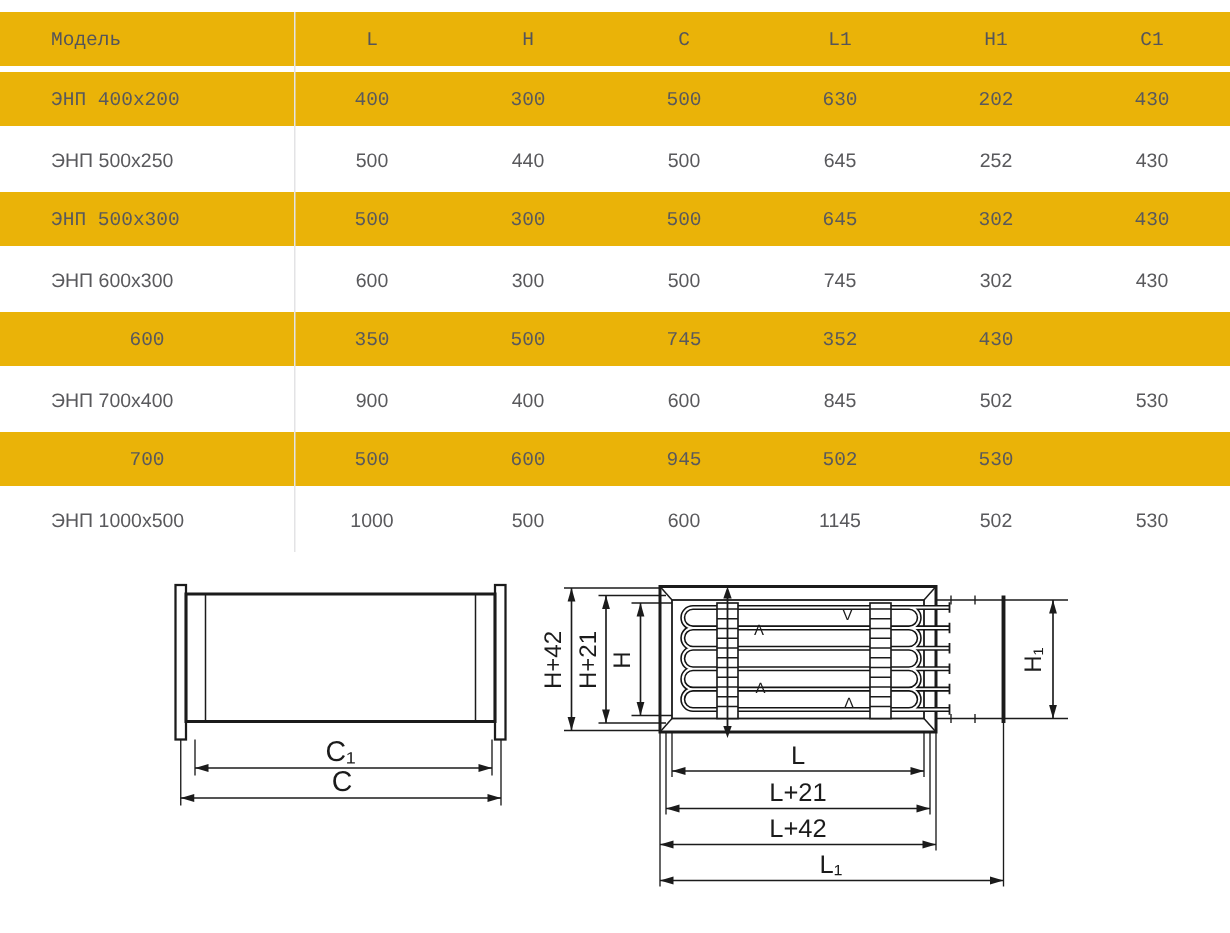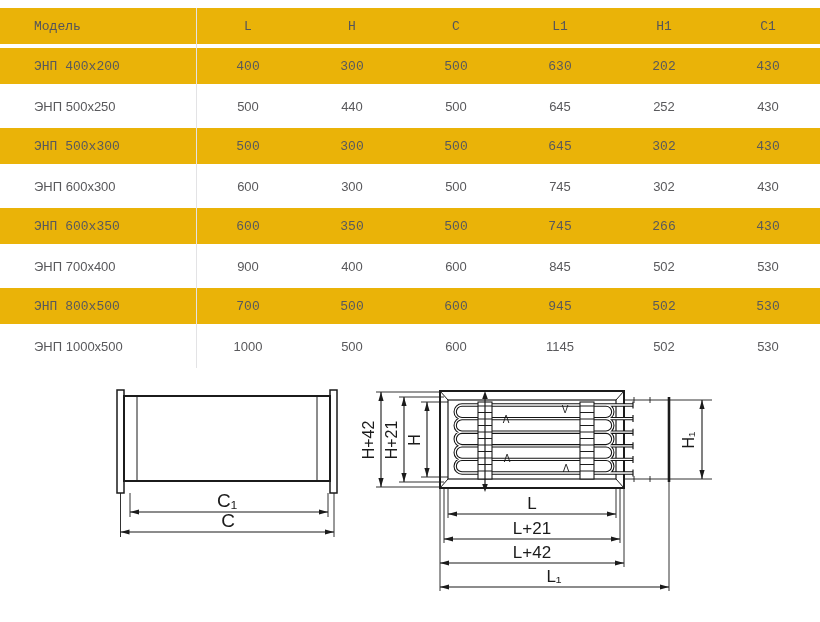--- a/index.html
+++ b/index.html
@@ -70,39 +70,37 @@
   <div class="trow">
     <div class="cell model">ЭНП 600х300</div>
     <div class="cell">600</div>
     <div class="cell">300</div>
     <div class="cell">500</div>
     <div class="cell">745</div>
     <div class="cell">302</div>
     <div class="cell">430</div>
   </div>
   <div class="trow stripe">
-    <div class="cell model">ЭНП 600х350</div>
     <div class="cell">600</div>
     <div class="cell">350</div>
     <div class="cell">500</div>
     <div class="cell">745</div>
-    <div class="cell">266</div>
+    <div class="cell">352</div>
     <div class="cell">430</div>
   </div>
   <div class="trow">
     <div class="cell model">ЭНП 700х400</div>
     <div class="cell">900</div>
     <div class="cell">400</div>
     <div class="cell">600</div>
     <div class="cell">845</div>
     <div class="cell">502</div>
     <div class="cell">530</div>
   </div>
   <div class="trow stripe">
-    <div class="cell model">ЭНП 800х500</div>
     <div class="cell">700</div>
     <div class="cell">500</div>
     <div class="cell">600</div>
     <div class="cell">945</div>
     <div class="cell">502</div>
     <div class="cell">530</div>
   </div>
   <div class="trow">
     <div class="cell model">ЭНП 1000х500</div>
     <div class="cell">1000</div>

